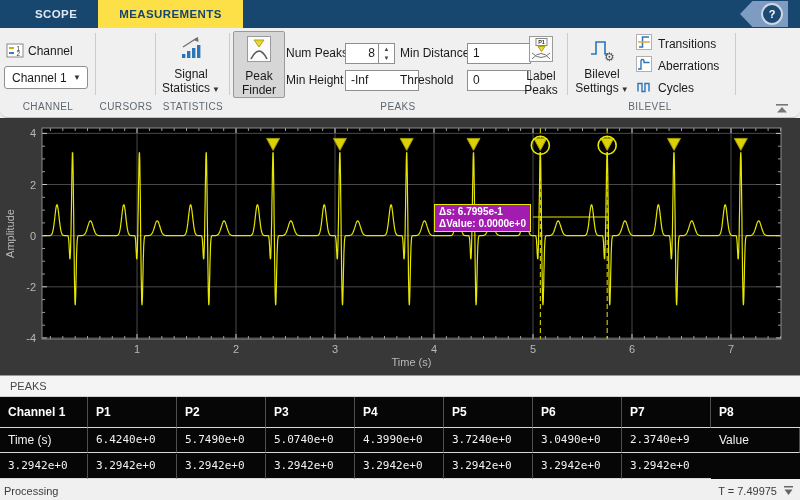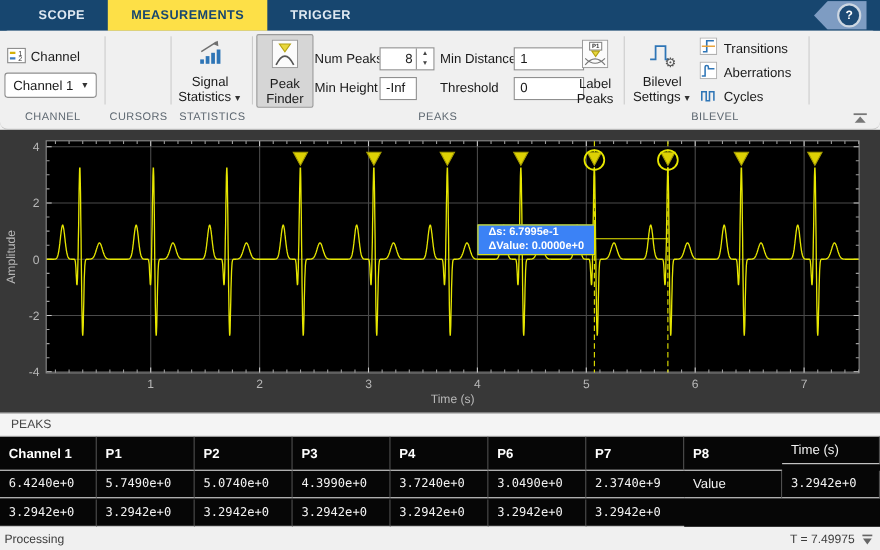--- a/index.html
+++ b/index.html
@@ -38,22 +38,22 @@
        font-size:12px;color:#1a1a1a;line-height:19px;padding-left:5px;}
   .spinbox{position:absolute;background:#fff;border:1px solid #8f8f8f;box-sizing:border-box;display:flex;}
   .spin-val{flex:1;font-size:12px;color:#1a1a1a;line-height:19px;text-align:right;padding-right:3px;}
   .spin-col{width:15px;border-left:1px solid #8f8f8f;display:flex;flex-direction:column;}
   .spin-btn{flex:1;font-size:6px;color:#444;display:flex;align-items:center;justify-content:center;line-height:1;}
   .bl-row{position:absolute;display:flex;align-items:center;height:20px;}
   .bl-row .bl-text{font-size:12px;color:#1a1a1a;margin-left:6px;}
   
   .plot-panel{position:relative;height:257px;background:#383838;}
   #plot-svg{position:absolute;left:0;top:0;}
-  .cursor-tooltip{position:absolute;left:434px;top:86px;background:#3b82f6;border:1px solid #e8e800;
-       color:#fff;font-size:10px;font-weight:bold;line-height:12px;padding:1px 9px;white-space:nowrap;z-index:5;}
+  .cursor-tooltip{position:absolute;left:434px;top:86px;background:#a21caf;border:1px solid #e8e800;
+       color:#fff;font-size:10px;font-weight:bold;line-height:12px;padding:1px 4px;white-space:nowrap;z-index:5;}
   
   .peaks-header{height:20px;line-height:20px;background:#f4f4f4;border-top:1px solid #9a9a9a;
        border-bottom:1px solid #cfcfcf;font-size:11px;color:#474747;padding-left:10px;box-sizing:content-box;}
   #peaks-table{display:grid;grid-template-columns:88px repeat(8,1fr);background:#060606;height:82px;}
   .pt-h{height:31px;line-height:31px;font-weight:bold;color:#fff;font-size:12px;padding-left:8px;
        border-right:1px solid #4f4f4f;border-bottom:1px solid #d8d8d8;box-sizing:border-box;overflow:hidden;}
   .pt-c{height:25px;line-height:24px;color:#f2f2f2;font-size:12px;padding-left:8px;
        border-right:1px solid #4f4f4f;border-bottom:1px solid #d8d8d8;box-sizing:border-box;overflow:hidden;}
   .pt-val{font-family:"DejaVu Sans Mono",monospace;font-size:11px;}
   .last-col{border-right:none;}
@@ -63,21 +63,20 @@
   .statusbar .sb-right{margin-left:auto;display:flex;align-items:center;gap:6px;padding-right:6px;}
 </style>
 </head>
 <body>
 
 <div class="app">
 
   <div class="tabbar">
     <div class="tab">SCOPE</div>
     <div class="tab active">MEASUREMENTS</div>
-    <div class="tab">TRIGGER</div>
     <div class="help-banner">
       <div class="help-btn">?</div>
     </div>
   </div>
 
   <div class="toolstrip">
 
     <span class="ts-abs" style="left:6px;top:15px;">
       <svg width="18" height="16">
           <rect x="1" y="1" width="16" height="13" fill="#fff" stroke="#8a8a8a"></rect>
@@ -131,21 +130,21 @@
       <span class="spin-val">8</span>
       <span class="spin-col">
           <span class="spin-btn">▲</span>
           <span class="spin-btn">▼</span>
         </span>
     </div>
     <span class="ts-label" style="left:400px;top:15px;">Min Distance</span>
     <div class="fld-input" style="left:467px;top:15px;width:64px;height:21px;">1</div>
 
     <span class="ts-label" style="left:286px;top:42px;">Min Height</span>
-    <div class="fld-input" style="left:345px;top:42px;width:34px;height:21px;">-Inf</div>
+    <div class="fld-input" style="left:345px;top:42px;width:74px;height:21px;">-Inf</div>
     <span class="ts-label" style="left:400px;top:42px;">Threshold</span>
     <div class="fld-input" style="left:467px;top:42px;width:64px;height:21px;">0</div>
 
     <div class="ts-btn" style="left:518px;top:3px;width:46px;height:67px;">
       <span>
         <svg width="24" height="26">
             <rect x="0.5" y="0.5" width="23" height="25" fill="#fbfbfb" stroke="#9a9a9a"></rect>
             <rect x="7" y="2.5" width="11" height="7" fill="#fff" stroke="#888"></rect>
             <text x="12.5" y="8" font-size="5.5" font-weight="bold" text-anchor="middle" fill="#333">P1</text>
             <polygon points="9,10.5 16,10.5 12.5,15.5" fill="#e8d73c" stroke="#b3a112"></polygon>
@@ -267,20 +266,21 @@
   </div>
 
   <div class="peaks-panel">
     <div class="peaks-header">PEAKS</div>
     <div id="peaks-table">
         <div class="pt-h">Channel 1</div>
         <div class="pt-h">P1</div>
         <div class="pt-h">P2</div>
         <div class="pt-h">P3</div>
         <div class="pt-h">P4</div>
+        <div class="pt-h">P5</div>
         <div class="pt-h">P6</div>
         <div class="pt-h">P7</div>
         <div class="pt-h last-col">P8</div>
         <div class="pt-c">Time (s)</div>
         <div class="pt-c pt-val">6.4240e+0</div>
         <div class="pt-c pt-val">5.7490e+0</div>
         <div class="pt-c pt-val">5.0740e+0</div>
         <div class="pt-c pt-val">4.3990e+0</div>
         <div class="pt-c pt-val">3.7240e+0</div>
         <div class="pt-c pt-val">3.0490e+0</div>

